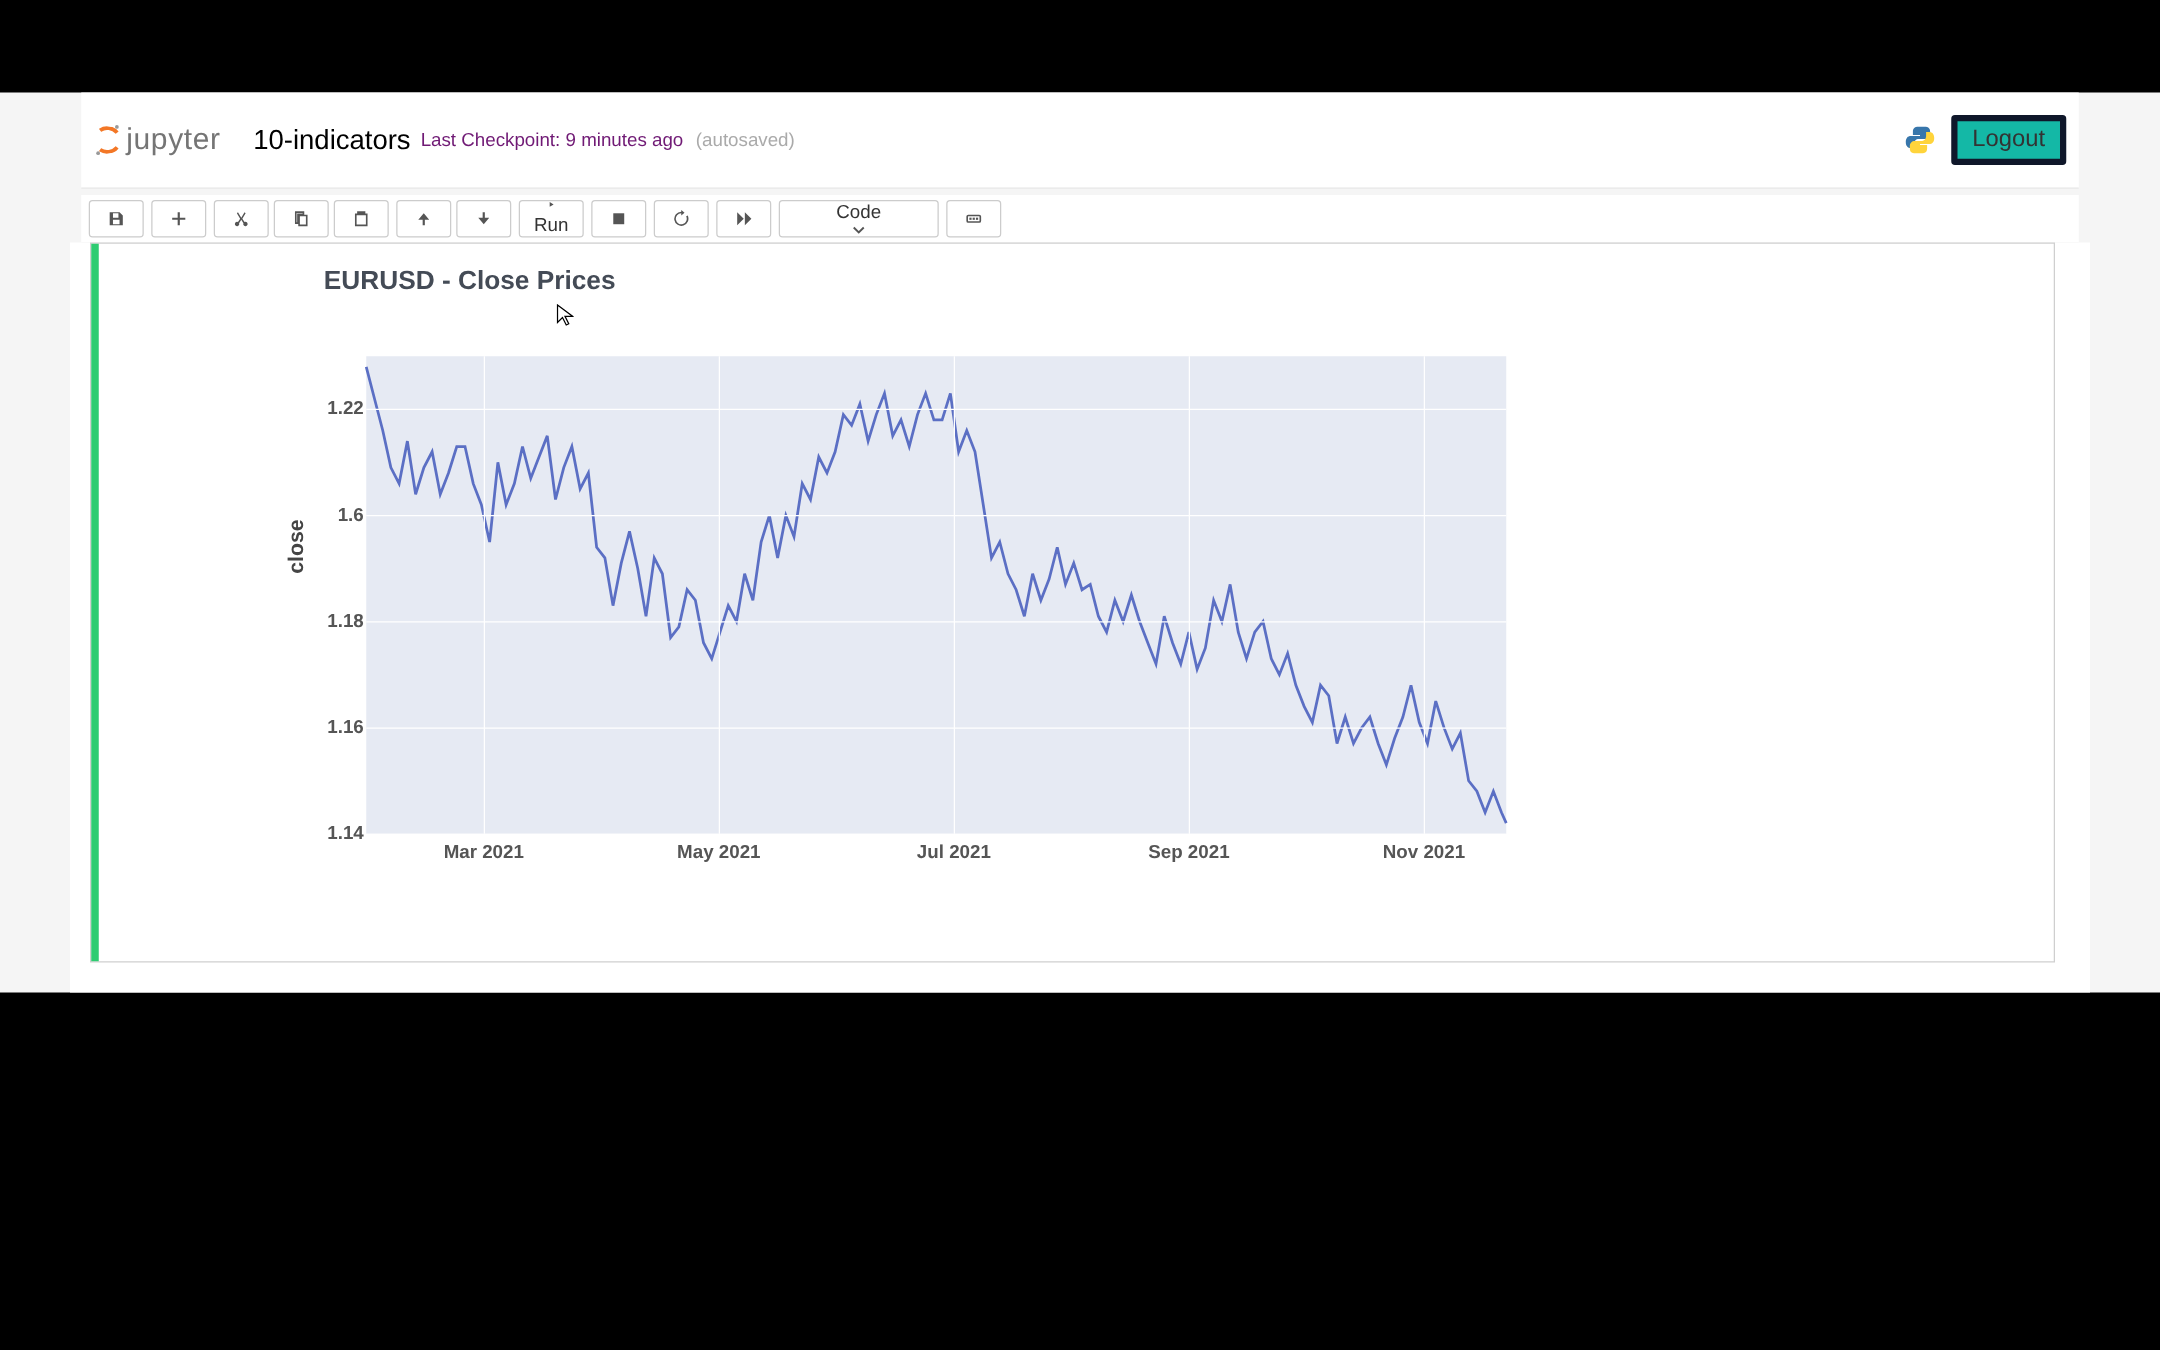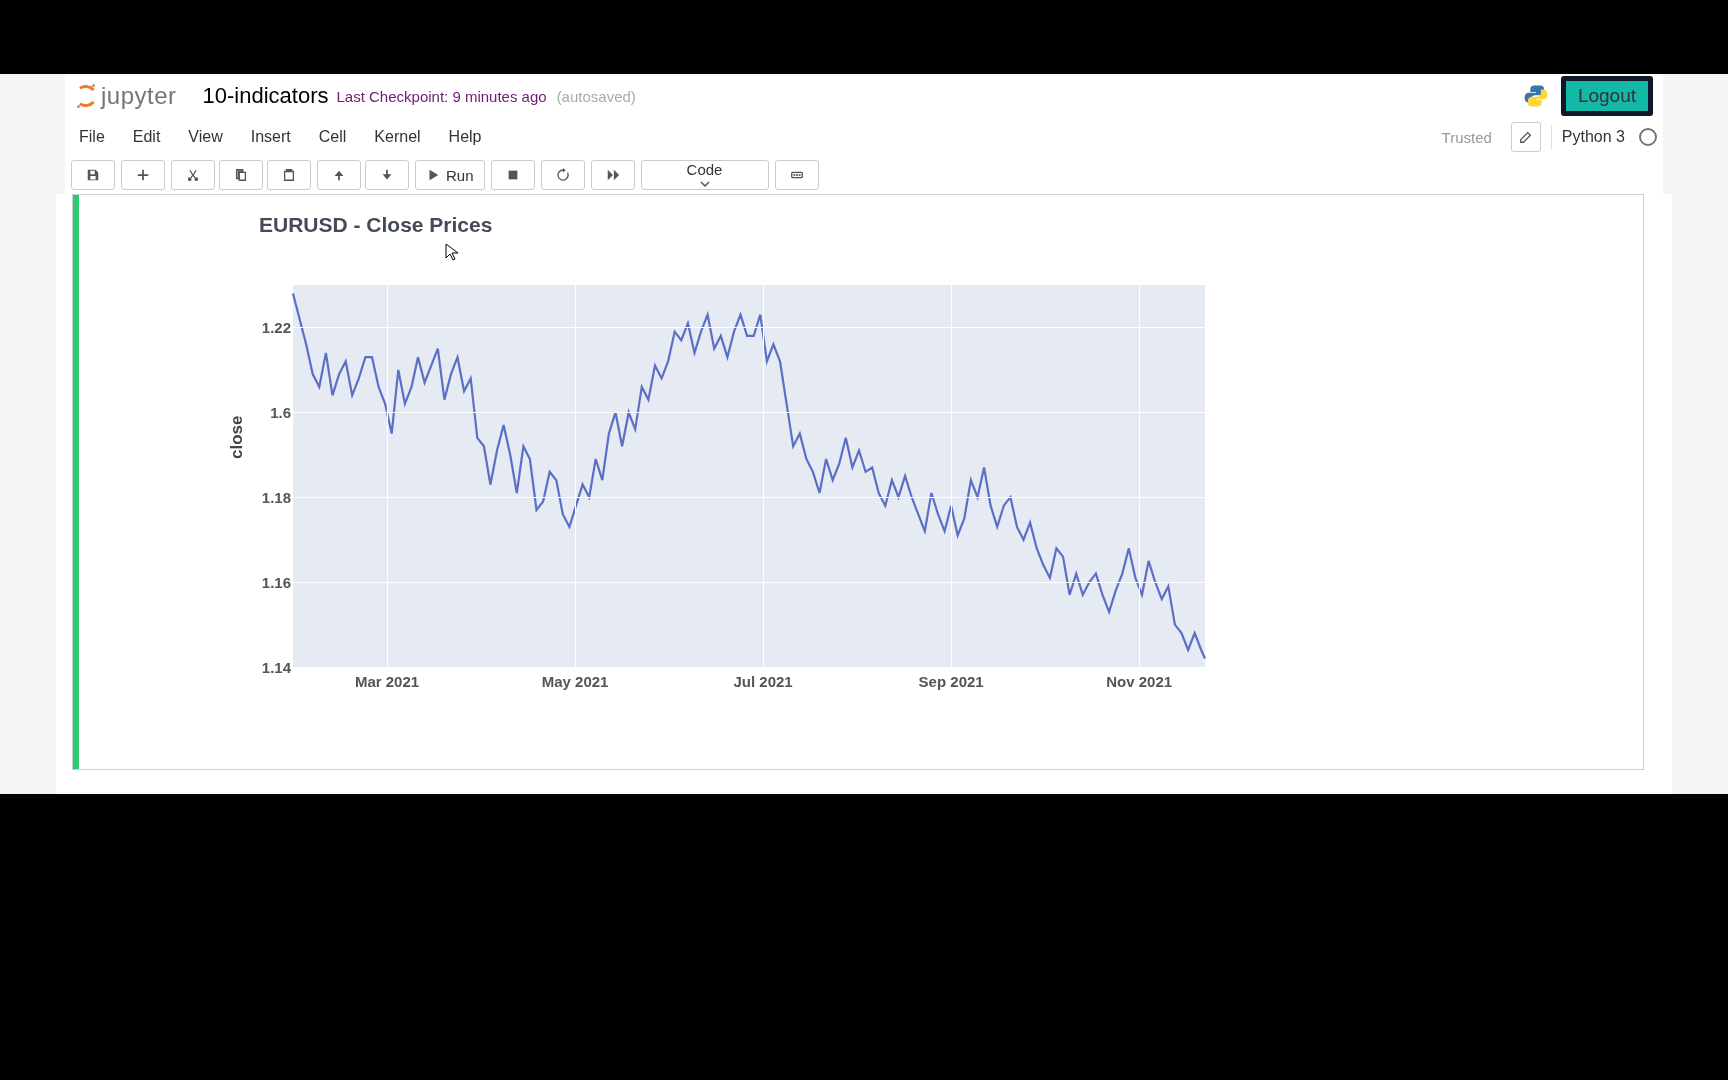--- a/index.html
+++ b/index.html
@@ -24,21 +24,21 @@
 
   
   .hdr {
     position: absolute;
     left: 65px; right: 65px; top: 0;
     height: 44px;
     background: #fff;
     border-bottom: 1px solid #e5e5e5;
     display: flex;
     align-items: center;
-    padding: 0 10px;
+    padding: 16px 10px;
   }
   .logo {
     display: flex; align-items: center; gap: 4px;
     margin-right: 16px;
   }
   .logo-mark {
     width: 22px; height: 22px; position: relative;
   }
   .logo-mark::before, .logo-mark::after {
     content:"";
@@ -121,20 +121,21 @@
     border-bottom:1px solid #e5e5e5;
     display:flex; align-items:center; gap:6px;
     padding-left:6px;
   }
   .tbtn {
     min-width:30px; height:28px;
     border:1px solid #ccc; background:#fff; border-radius:3px;
     display:flex; align-items:center; justify-content:center;
     cursor:pointer; font-size:14px; color:#333;
     padding:0 6px;
+    flex-direction:column;
   }
   .tbtn svg { width:14px; height:14px; }
   .tbtn.run { gap:6px; padding:0 10px; font-size:15px; }
   .tgroup { display:flex; gap:4px; }
   .cell-type {
     width:110px; height:28px; border:1px solid #ccc; border-radius:3px;
     background:#fff; display:flex; align-items:center; padding:0 8px;
     font-size:15px; color:#333; cursor:pointer; justify-content:space-between;flex-direction:column;
   }
 
@@ -233,40 +234,20 @@
     <span class="hdr-spacer"></span>
     <span class="kernel-logo">
       <svg viewBox="0 0 32 32">
           <path d="M15 3c-5 0-6 2-6 5v3h7v1H7c-3 0-5 2-5 6s2 6 5 6h3v-4c0-3 2-5 5-5h6c3 0 5-2 5-5V8c0-3-1-5-6-5h-5z" fill="#3776ab"></path>
           <path d="M17 29c5 0 6-2 6-5v-3h-7v-1h9c3 0 5-2 5-6s-2-6-5-6h-3v4c0 3-2 5-5 5h-6c-3 0-5 2-5 5v2c0 3 1 5 6 5h5z" fill="#ffd43b"></path>
         </svg>
     </span>
     <button class="btn-logout">Logout</button>
   </div>
 
-  <div class="menubar">
-    <div class="menu-item">File</div>
-    <div class="menu-item">Edit</div>
-    <div class="menu-item">View</div>
-    <div class="menu-item">Insert</div>
-    <div class="menu-item">Cell</div>
-    <div class="menu-item">Kernel</div>
-    <div class="menu-item">Help</div>
-    <div class="right">
-      <span class="trusted">Trusted</span>
-      <span class="pencil">
-        <svg viewBox="0 0 16 16" width="14" height="14">
-            <path d="M2 11l8-8 3 3-8 8H2v-3z" fill="none" stroke="#555" stroke-width="1.5"></path>
-          </svg>
-      </span>
-      <span class="sep-v"></span>
-      <span class="kernel-name">Python 3</span>
-      <span class="kernel-idle"></span>
-    </div>
-  </div>
 
   <div class="toolbar">
     <div class="tbtn">
         <svg viewBox="0 0 16 16">
           <path d="M2 2h9l3 3v9H2V2zm3 1v4h5V3H5zm0 6v4h6V9H5z" fill="#555"></path>
         </svg>
       </div>
     <div class="tbtn">
         <svg viewBox="0 0 16 16">
           <path d="M7 2h2v5h5v2H9v5H7V9H2V7h5V2z" fill="#555"></path>

